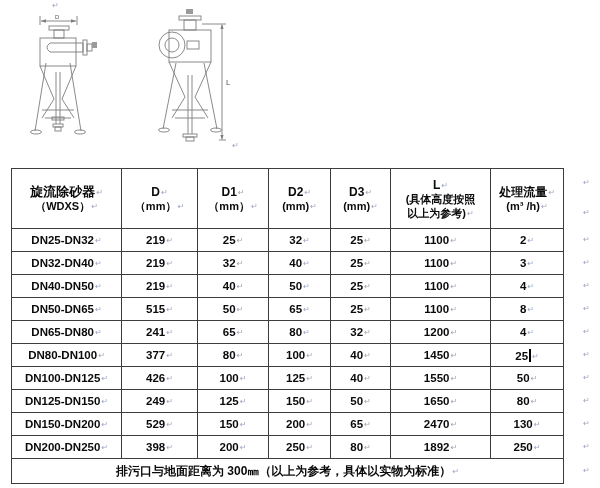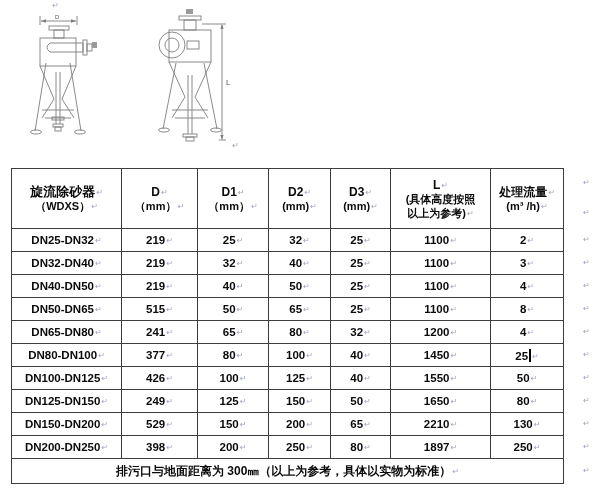--- a/index.html
+++ b/index.html
@@ -216,31 +216,31 @@
           <td><span>1650</span><span class="rm">↵</span></td>
           <td><span>80</span><span class="rm">↵</span></td>
         </tr>
 
         <tr>
           <td><span>DN150-DN200</span><span class="rm">↵</span></td>
           <td><span>529</span><span class="rm">↵</span></td>
           <td><span>150</span><span class="rm">↵</span></td>
           <td><span>200</span><span class="rm">↵</span></td>
           <td><span>65</span><span class="rm">↵</span></td>
-          <td><span>2210</span><span class="rm">↵</span></td>
+          <td><span>2470</span><span class="rm">↵</span></td>
           <td><span>130</span><span class="rm">↵</span></td>
         </tr>
 
         <tr>
           <td><span>DN200-DN250</span><span class="rm">↵</span></td>
           <td><span>398</span><span class="rm">↵</span></td>
           <td><span>200</span><span class="rm">↵</span></td>
           <td><span>250</span><span class="rm">↵</span></td>
           <td><span>80</span><span class="rm">↵</span></td>
-          <td><span>1897</span><span class="rm">↵</span></td>
+          <td><span>1892</span><span class="rm">↵</span></td>
           <td><span>250</span><span class="rm">↵</span></td>
         </tr>
       </tbody>
     <tfoot>
       <tr>
         <td colspan="7"><span>排污口与地面距离为 300㎜（以上为参考，具体以实物为标准）</span><span class="rm">↵</span></td>
       </tr>
     </tfoot>
   </table>
 

